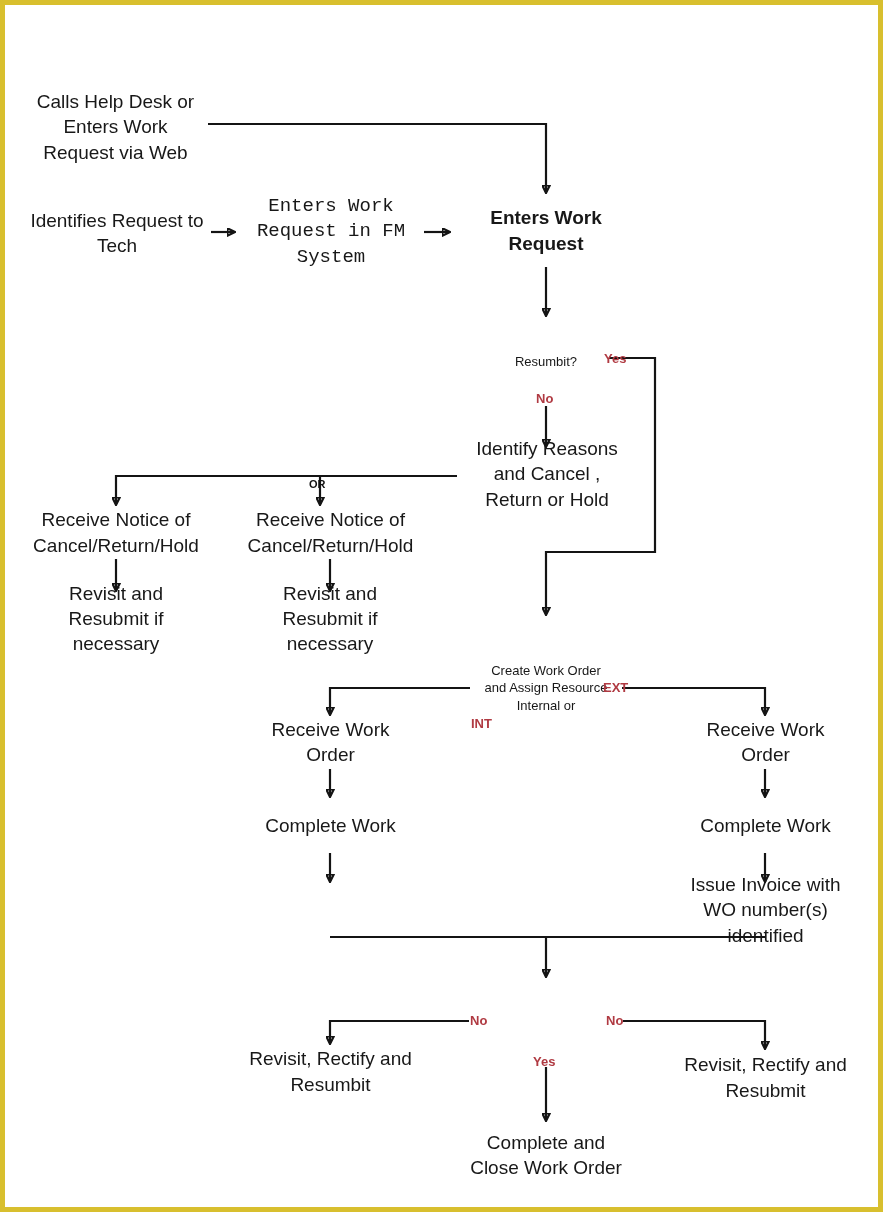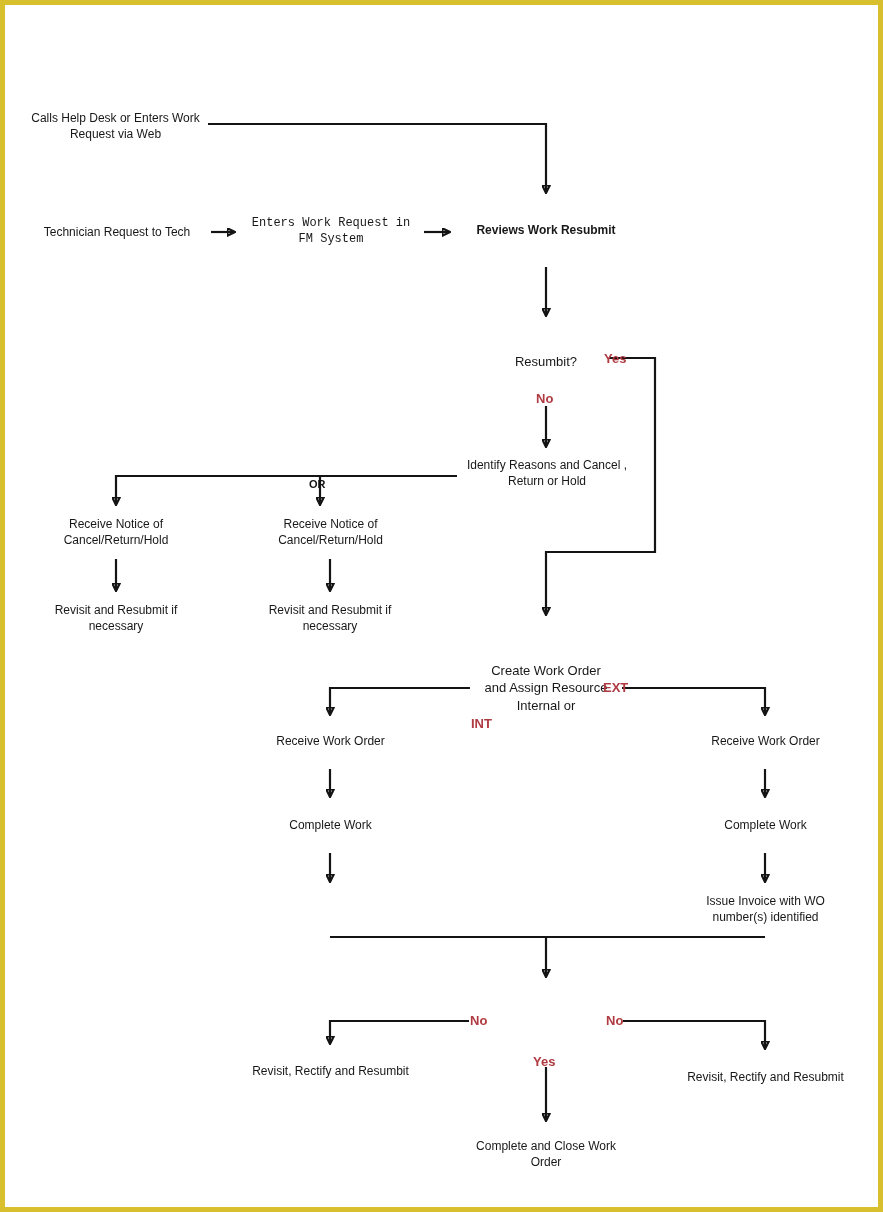--- a/index.html
+++ b/index.html
@@ -60,21 +60,21 @@
   
   .node {
     position: absolute;
     box-sizing: border-box;
     background: #fcfcfc;
     border: 1.6px solid #111111;
     display: flex;
     align-items: center;
     justify-content: flex-start;
     text-align: center;
-    font-size: 12px;
+    font-size: 19px;
     line-height: 1.32;
     color: #181818;
     padding: 2px 6px;
     box-shadow: 3px 3px 4px rgba(0,0,0,0.34);
   }
   .node.bold { font-weight: bold; }
 
   
   .node.bevel {
     background: transparent;
@@ -232,21 +232,21 @@
     <svg class="bevel-svg" viewBox="0 0 185 52" preserveAspectRatio="none">
       <polygon points="0,8 28,0 185,0 185,52 0,52" fill="#fcfcfc" stroke="#111" stroke-width="1.6" style="filter:none"></polygon>
     </svg>
     <span class="label">Calls Help Desk or Enters Work Request via Web</span>
   </div>
 
   <div class="node bevel" style="left:23px; top:202px; width:188px; height:62px;">
     <svg class="bevel-svg" viewBox="0 0 188 62" preserveAspectRatio="none">
       <polygon points="0,16 188,0 188,62 0,62" fill="#fcfcfc" stroke="#111" stroke-width="1.6"></polygon>
     </svg>
-    <span class="label">Technician Request to Tech</span>
+    <span class="label">Identifies Request to Tech</span>
   </div>
 
   <div class="node" style="left:25px; top:506px; width:182px; height:53px;">
     <span class="label">Receive Notice of Cancel/Return/Hold</span>
   </div>
 
   <div class="node bevel" style="left:24px; top:592px; width:184px; height:53px;">
     <svg class="bevel-svg" viewBox="0 0 184 53" preserveAspectRatio="none">
       <polygon points="0,12 34,0 184,0 184,53 0,53" fill="#fcfcfc" stroke="#111" stroke-width="1.6"></polygon>
     </svg>
@@ -278,21 +278,21 @@
   <div class="node" style="left:239px; top:798px; width:183px; height:55px;">
     <span class="label">Complete Work</span>
   </div>
 
 
   <div class="node" style="left:239px; top:1044px; width:183px; height:55px;">
     <span class="label">Revisit, Rectify and Resumbit</span>
   </div>
 
   <div class="node bold" style="left:454px; top:194px; width:184px; height:73px;">
-    <span class="label">Reviews Work Resubmit</span>
+    <span class="label">Enters Work Request</span>
   </div>
 
   <div class="node" style="left:456px; top:447px; width:182px; height:54px;">
     <span class="label">Identify Reasons and Cancel , Return or Hold</span>
   </div>
 
   <div class="node bevel" style="left:454px; top:1122px; width:184px; height:66px;">
     <svg class="bevel-svg" viewBox="0 0 184 66" preserveAspectRatio="none">
       <polygon points="0,17 34,0 184,0 184,66 0,66" fill="#fcfcfc" stroke="#111" stroke-width="1.6"></polygon>
     </svg>

